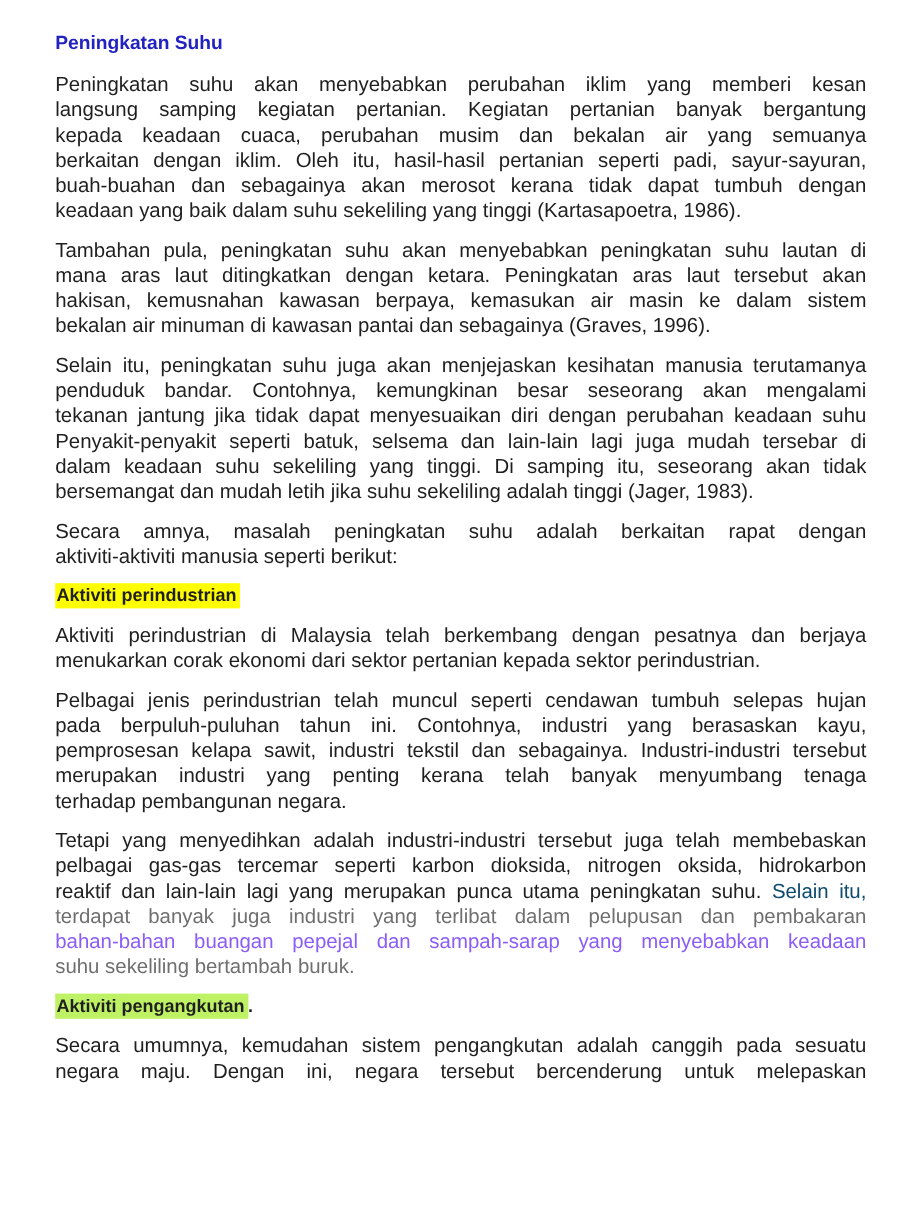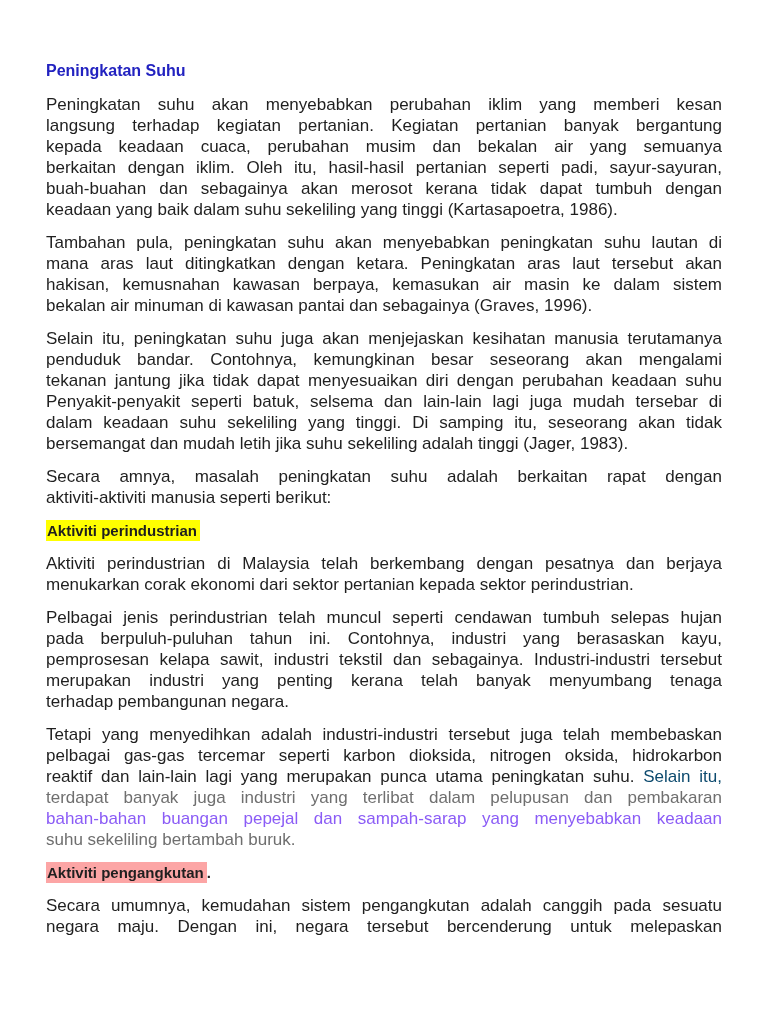--- a/index.html
+++ b/index.html
@@ -11,21 +11,21 @@
     width: 768px;
     height: 1024px;
     overflow: hidden;
     font-family: "Liberation Sans", "DejaVu Sans", sans-serif;
     color: #1f1f1f;
   }
   .page {
     box-sizing: border-box;
     width: 768px;
     height: 1024px;
-    padding: 60px 46px 0 46px;
+    padding: 26px 46px 0 46px;
     background: #ffffff;
   }
   .doc-title {
     color: #2222c0;
     font-weight: bold;
     font-size: 16px;
     line-height: 21px;
     margin: 0 0 13px 0;
   }
   .para {
@@ -58,21 +58,21 @@
   }
 </style>
 </head>
 <body>
 
 <div class="page">
   <div class="doc-title" style="color: rgb(34, 34, 192);">Peningkatan Suhu</div>
   <div id="blocks">
       <div class="para">
         <div class="line"><span>Peningkatan suhu akan menyebabkan perubahan iklim yang memberi kesan</span></div>
-        <div class="line"><span>langsung terhadap kegiatan pertanian. Kegiatan pertanian banyak bergantung</span></div>
+        <div class="line"><span>langsung samping kegiatan pertanian. Kegiatan pertanian banyak bergantung</span></div>
         <div class="line"><span>kepada keadaan cuaca, perubahan musim dan bekalan air yang semuanya</span></div>
         <div class="line"><span>berkaitan dengan iklim. Oleh itu, hasil-hasil pertanian seperti padi, sayur-sayuran,</span></div>
         <div class="line"><span>buah-buahan dan sebagainya akan merosot kerana tidak dapat tumbuh dengan</span></div>
         <div class="line last"><span>keadaan yang baik dalam suhu sekeliling yang tinggi (Kartasapoetra, 1986).</span></div>
       </div>
       <div class="para">
         <div class="line"><span>Tambahan pula, peningkatan suhu akan menyebabkan peningkatan suhu lautan di</span></div>
         <div class="line"><span>mana aras laut ditingkatkan dengan ketara. Peningkatan aras laut tersebut akan</span></div>
         <div class="line"><span>hakisan, kemusnahan kawasan berpaya, kemasukan air masin ke dalam sistem</span></div>
         <div class="line last"><span>bekalan air minuman di kawasan pantai dan sebagainya (Graves, 1996).</span></div>
@@ -102,19 +102,19 @@
         <div class="line last"><span>terhadap pembangunan negara.</span></div>
       </div>
       <div class="para">
         <div class="line"><span>Tetapi yang menyedihkan adalah industri-industri tersebut juga telah membebaskan</span></div>
         <div class="line"><span>pelbagai gas-gas tercemar seperti karbon dioksida, nitrogen oksida, hidrokarbon</span></div>
         <div class="line"><span>reaktif dan lain-lain lagi yang merupakan punca utama peningkatan suhu.</span> <span class="muted" style="color: #0c4a6e;">Selain itu,</span></div>
         <div class="line"><span class="muted" style="color: rgb(111, 111, 111);">terdapat banyak juga industri yang terlibat dalam pelupusan dan pembakaran</span></div>
         <div class="line"><span class="muted" style="color: #8b5cf6;">bahan-bahan buangan pepejal dan sampah-sarap yang menyebabkan keadaan</span></div>
         <div class="line last"><span class="muted" style="color: rgb(111, 111, 111);">suhu sekeliling bertambah buruk.</span></div>
       </div>
-      <div class="sec-heading"><mark style="background: #fca5a5;">Aktiviti pengangkutan</mark><span>.</span></div>
+      <div class="sec-heading"><mark style="background: #bef264;">Aktiviti pengangkutan</mark><span>.</span></div>
       <div class="para">
         <div class="line"><span>Secara umumnya, kemudahan sistem pengangkutan adalah canggih pada sesuatu</span></div>
         <div class="line"><span>negara maju. Dengan ini, negara tersebut bercenderung untuk melepaskan</span></div>
       </div>
     </div>
 </div>
 
 </body></html>

